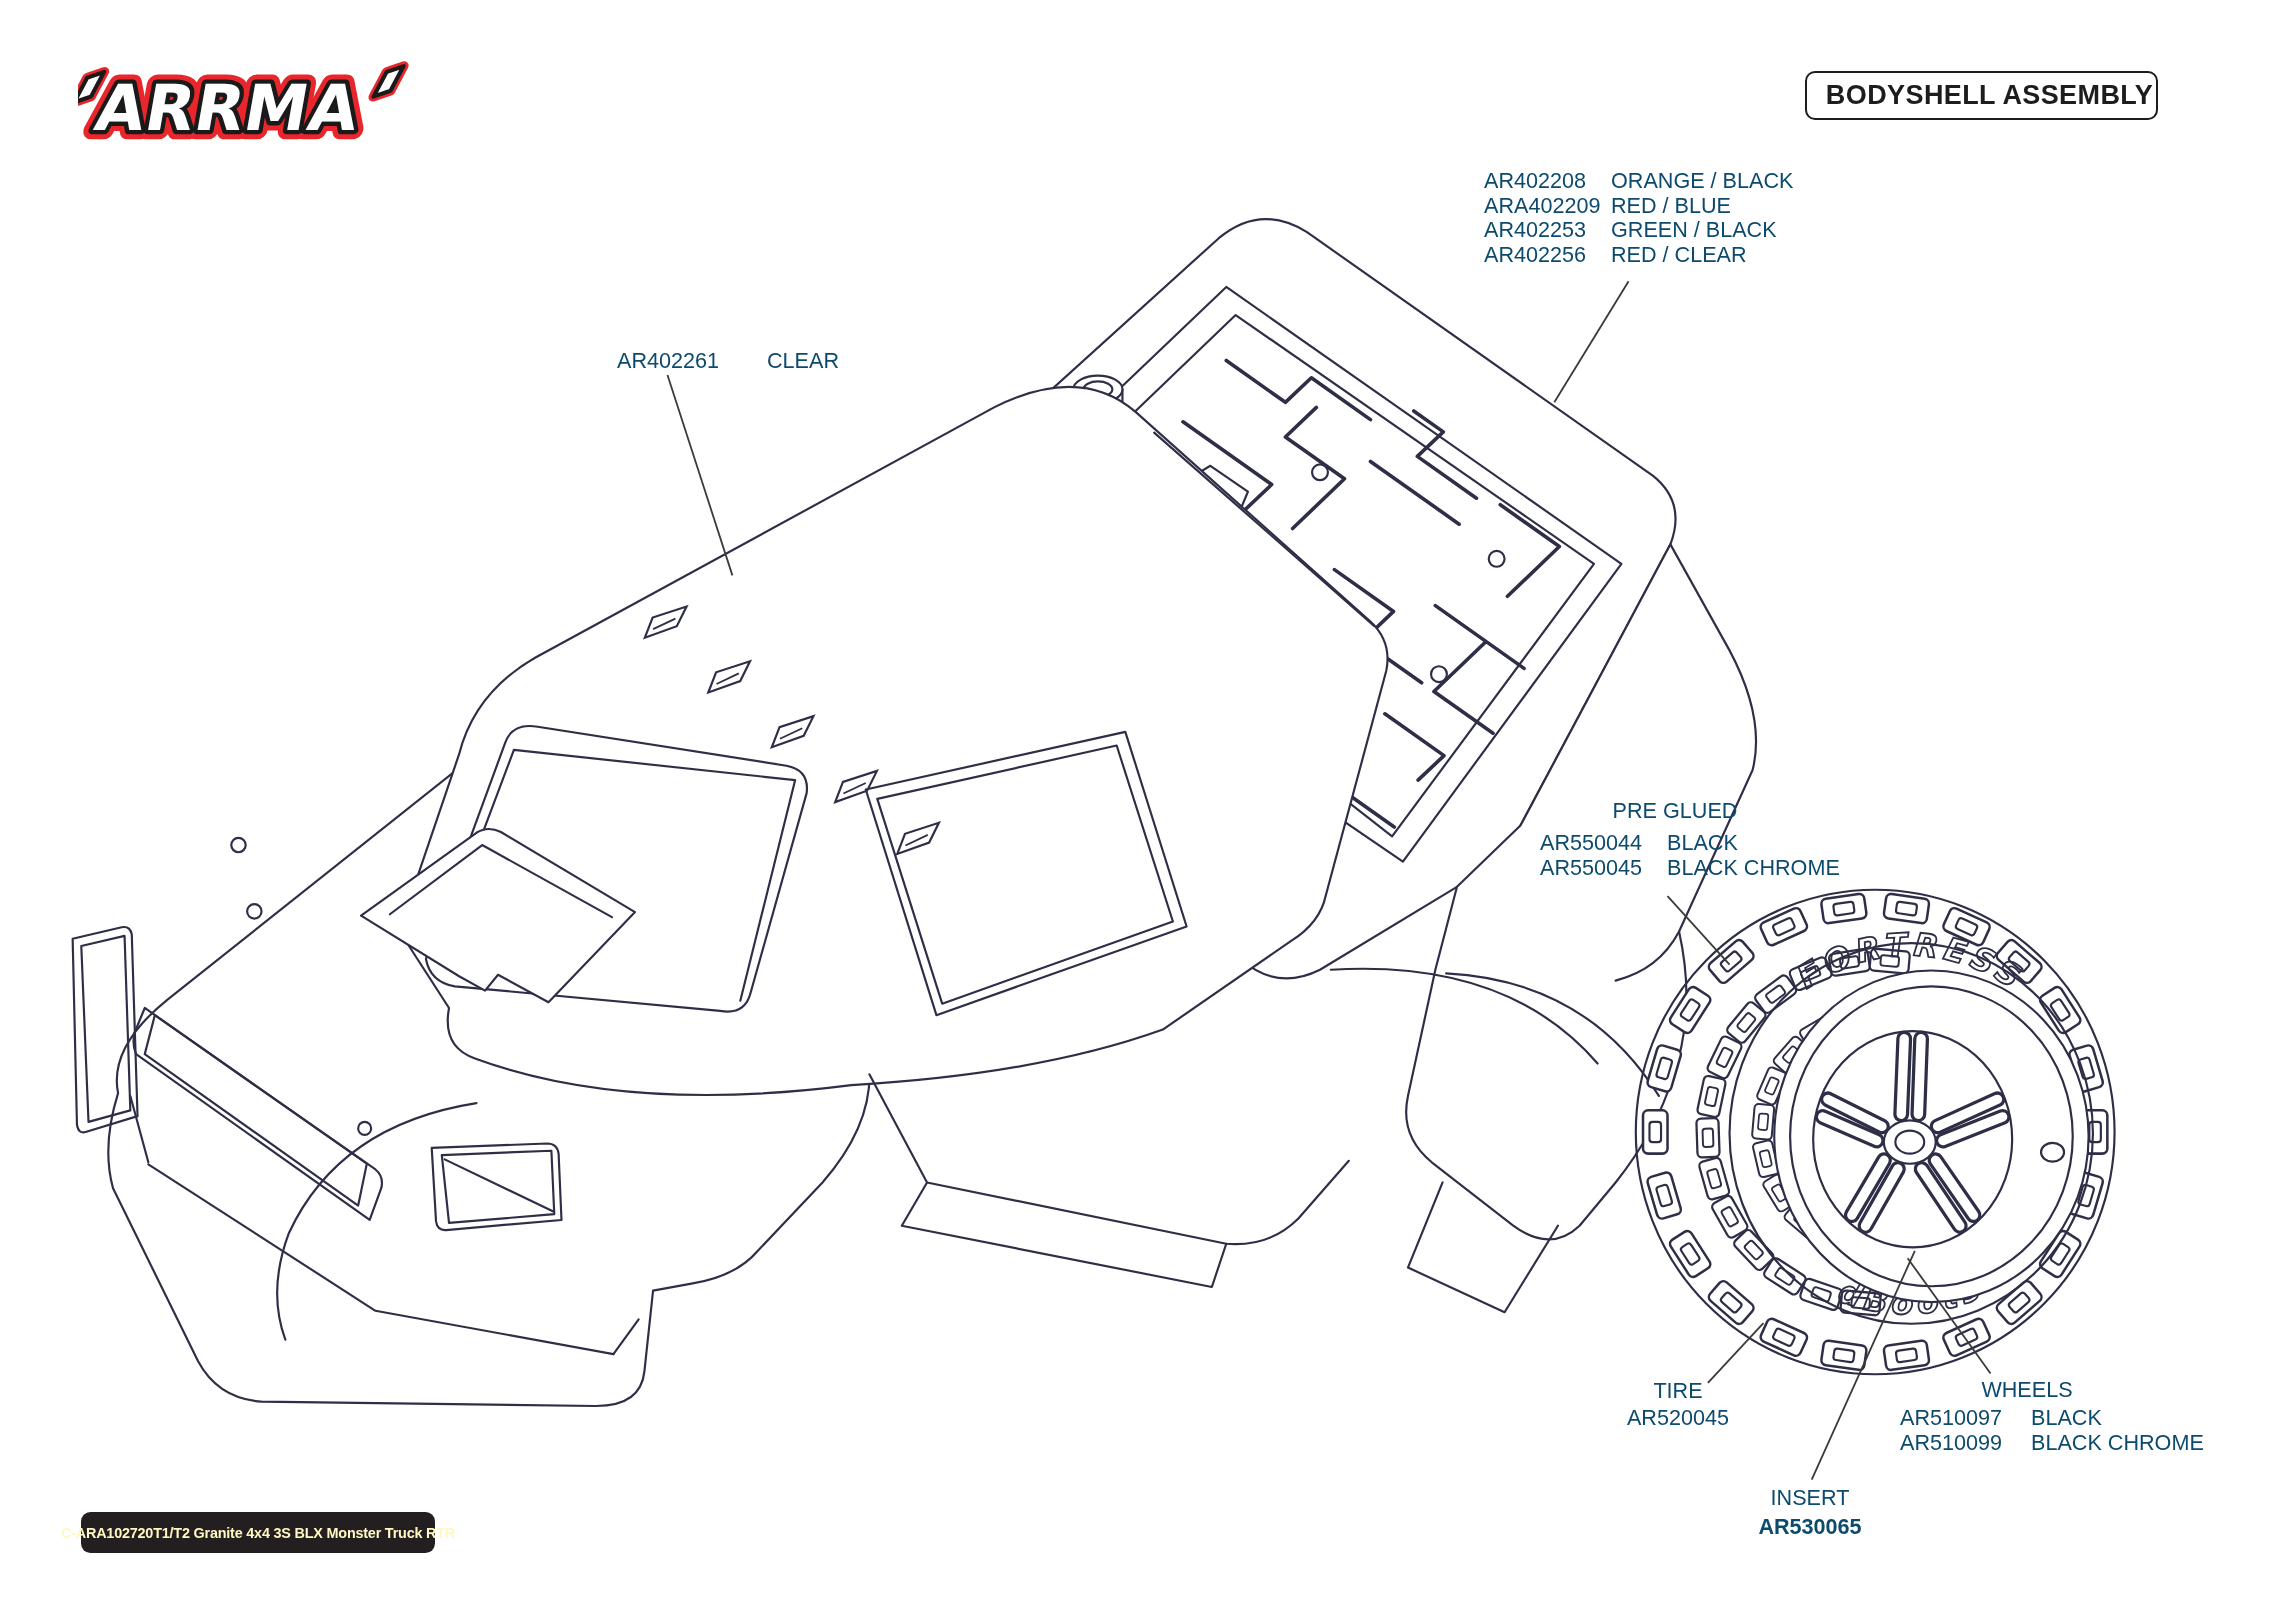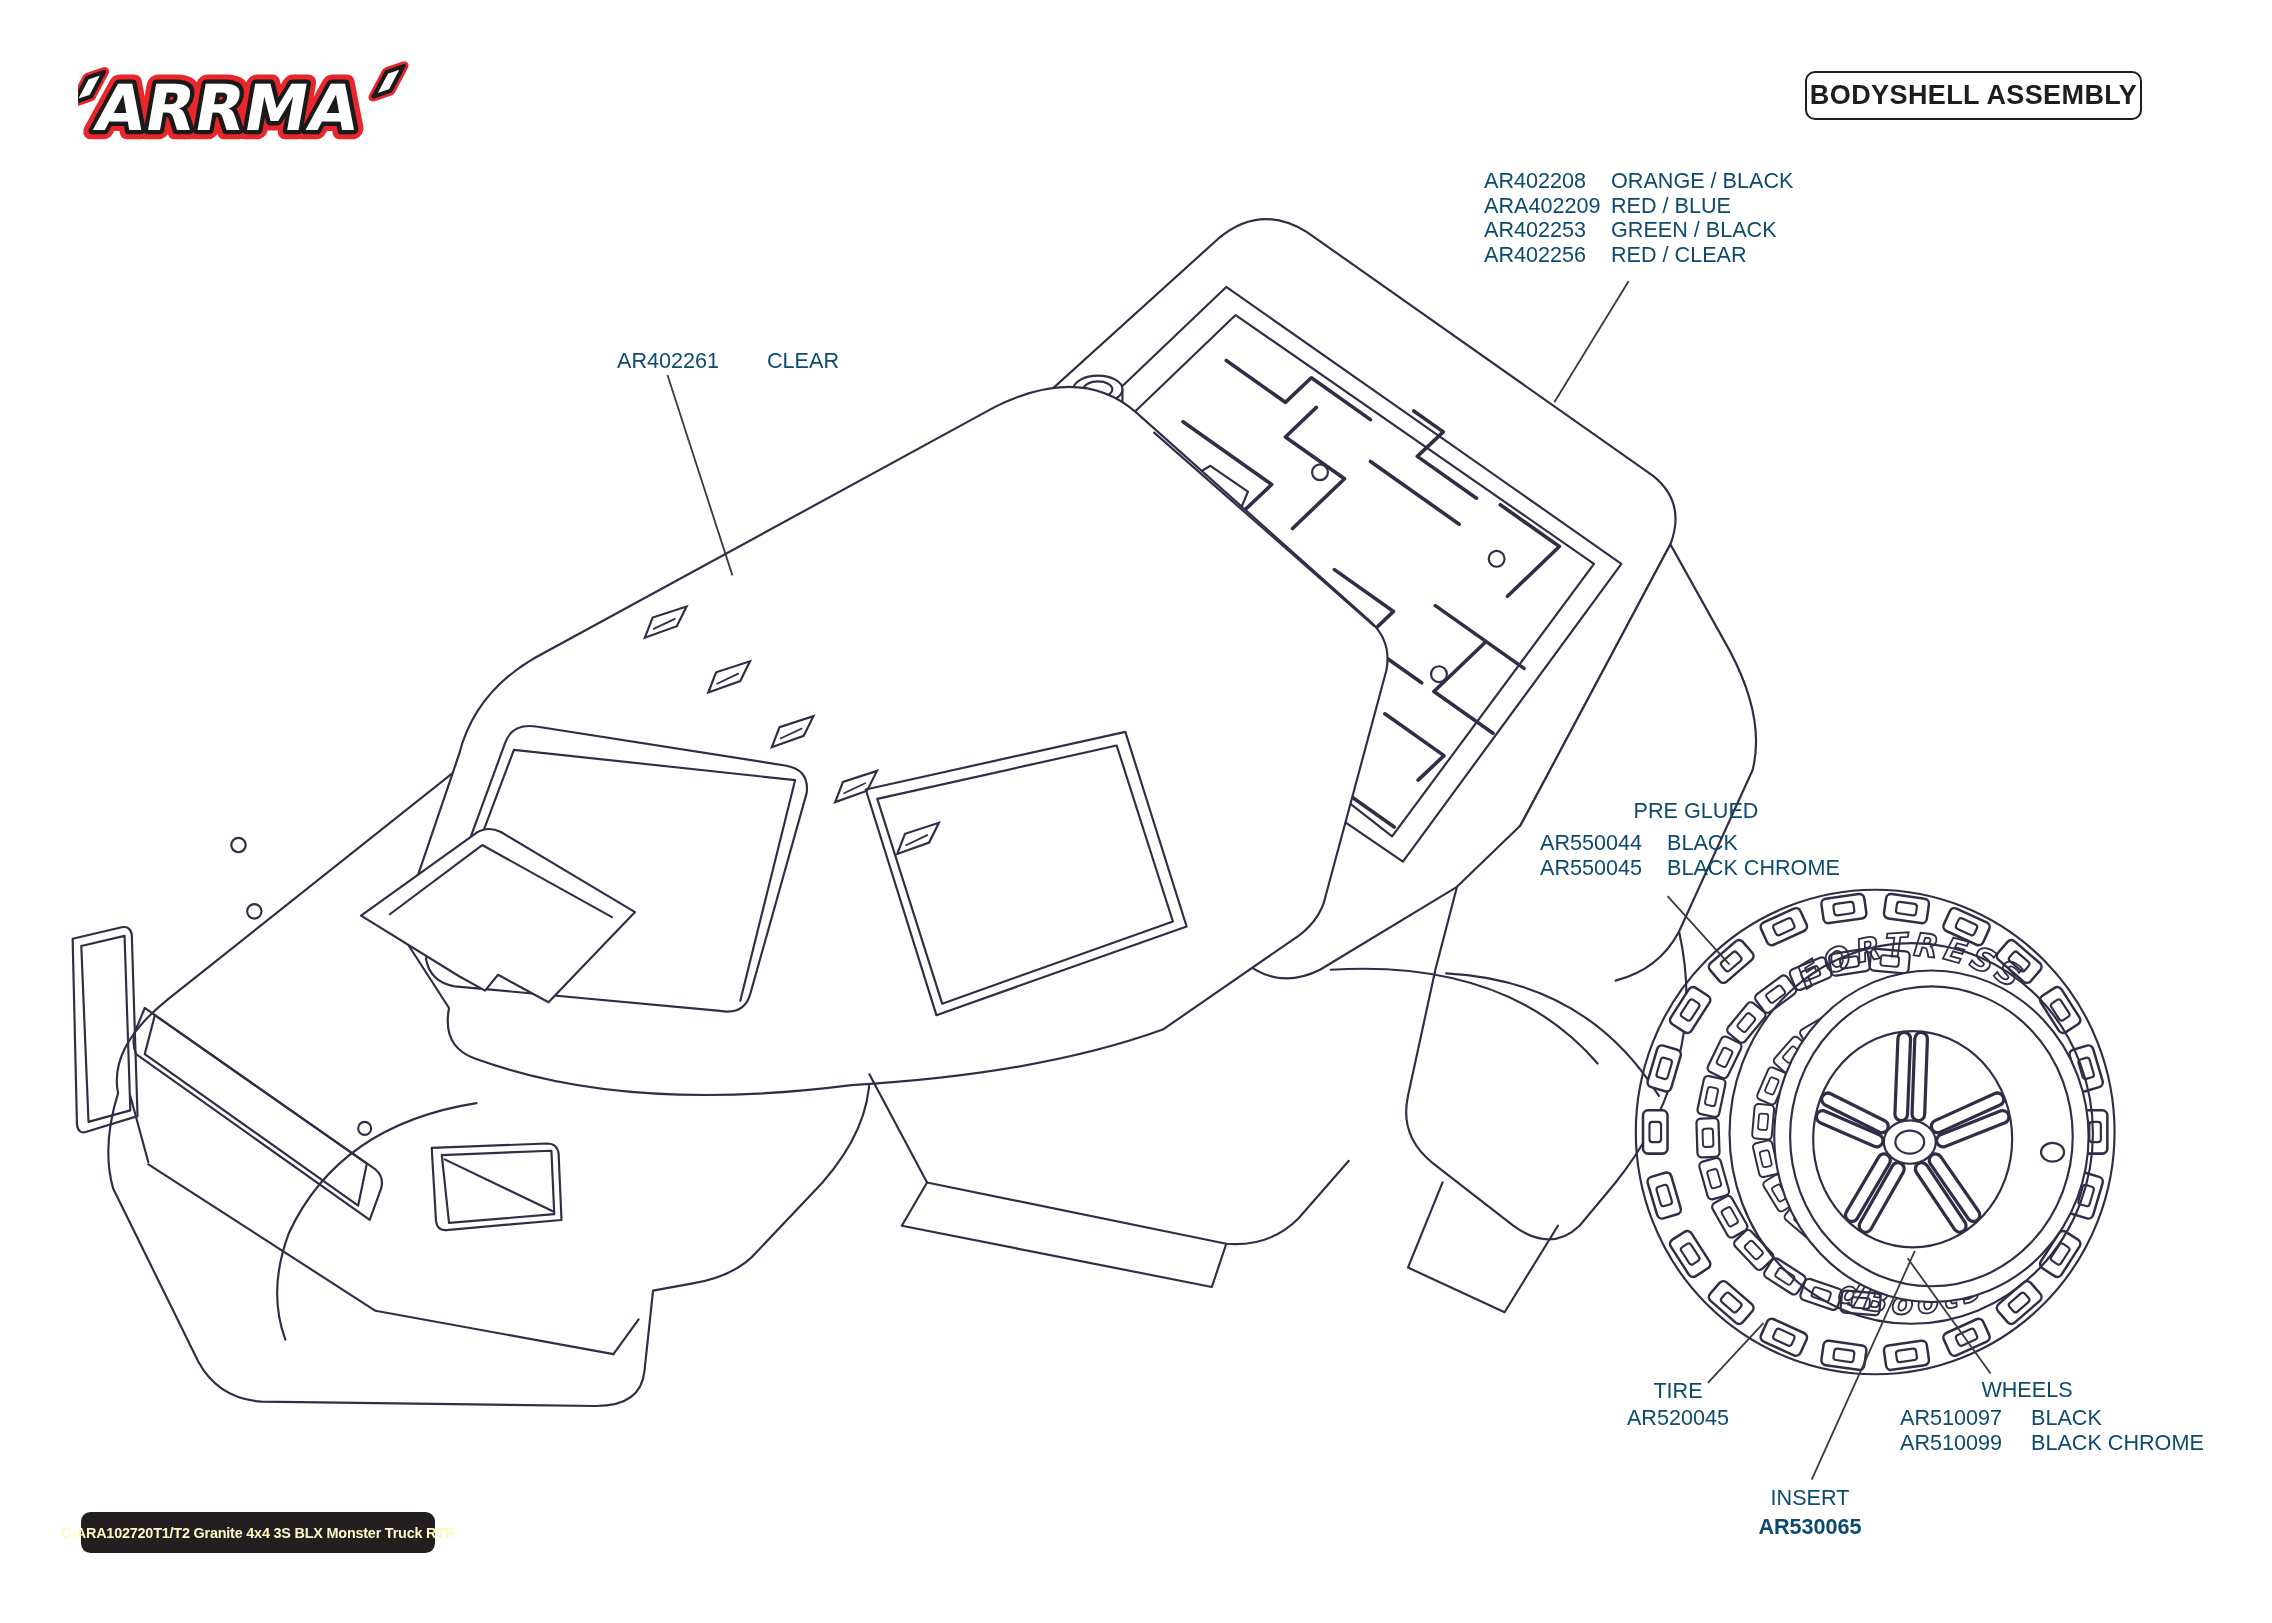--- a/index.html
+++ b/index.html
@@ -3,21 +3,21 @@
 <meta charset="utf-8">
 <style>
   html,body{margin:0;padding:0;background:#fff;}
   .page{position:relative;width:2273px;height:1623px;background:#ffffff;overflow:hidden;
         font-family:"Liberation Sans",sans-serif;}
   .drawing{position:absolute;left:0;top:0;width:2273px;height:1623px;}
   .lbl{position:absolute;color:#0c4a6e;font-size:21.6px;line-height:24.5px;white-space:nowrap;}
   .lbl .part{display:inline-block;width:127px;}
   .partrow{display:flex;}
   .title-box{position:absolute;left:1805px;top:71px;width:333px;height:45px;
-             border:2.9px solid #1d1d1b;border-radius:10px;display:flex;align-items:center;justify-content:center;}
+             border:2.9px solid #1d1d1b;border-radius:10px;display:flex;align-items:center;justify-content:center;padding-left:16px;}
   .title-box span{font-size:27px;font-weight:bold;color:#1d1d1b;letter-spacing:0.4px;}
   .footer-box{position:absolute;left:81px;top:1512px;width:354px;height:41px;background:#231f20;
               border-radius:9.4px;display:flex;align-items:center;justify-content:center;}
   .footer-box span{color:#fef9c3;font-size:14.4px;font-weight:bold;letter-spacing:-0.2px;white-space:nowrap;}
   .center{transform:translateX(-50%);}
   svg .ln{stroke:#2e2e47;fill:none;stroke-width:3;stroke-linejoin:round;stroke-linecap:round;}
   svg .fillw{fill:#ffffff;}
   svg .groove{stroke:#2e2e47;fill:none;stroke-width:5;stroke-linejoin:round;stroke-linecap:round;}
   svg .leader{stroke:#3a3a3a;stroke-width:2.5;fill:none;}
   svg .sidewall-text{font-family:"DejaVu Sans",sans-serif;font-weight:bold;font-style:italic;
@@ -273,21 +273,21 @@
       <span>RED / CLEAR</span>
     </div>
   </div>
 
   <div class="lbl" style="left:617px;top:349px;">
     <span class="part" style="width:144px;">AR402261</span>
     <span>CLEAR</span>
   </div>
 
   <div class="lbl" style="left:1675px;top:799px;">
-    <span class="center" style="display:inline-block;margin-left:21px;">PRE GLUED</span>
+    <span class="center" style="display:inline-block;">PRE GLUED</span>
   </div>
   <div class="lbl" style="left:1540px;top:831px;">
     <div class="partrow">
       <span class="part">AR550044</span>
       <span>BLACK</span>
     </div>
     <div class="partrow">
       <span class="part">AR550045</span>
       <span>BLACK CHROME</span>
     </div>

